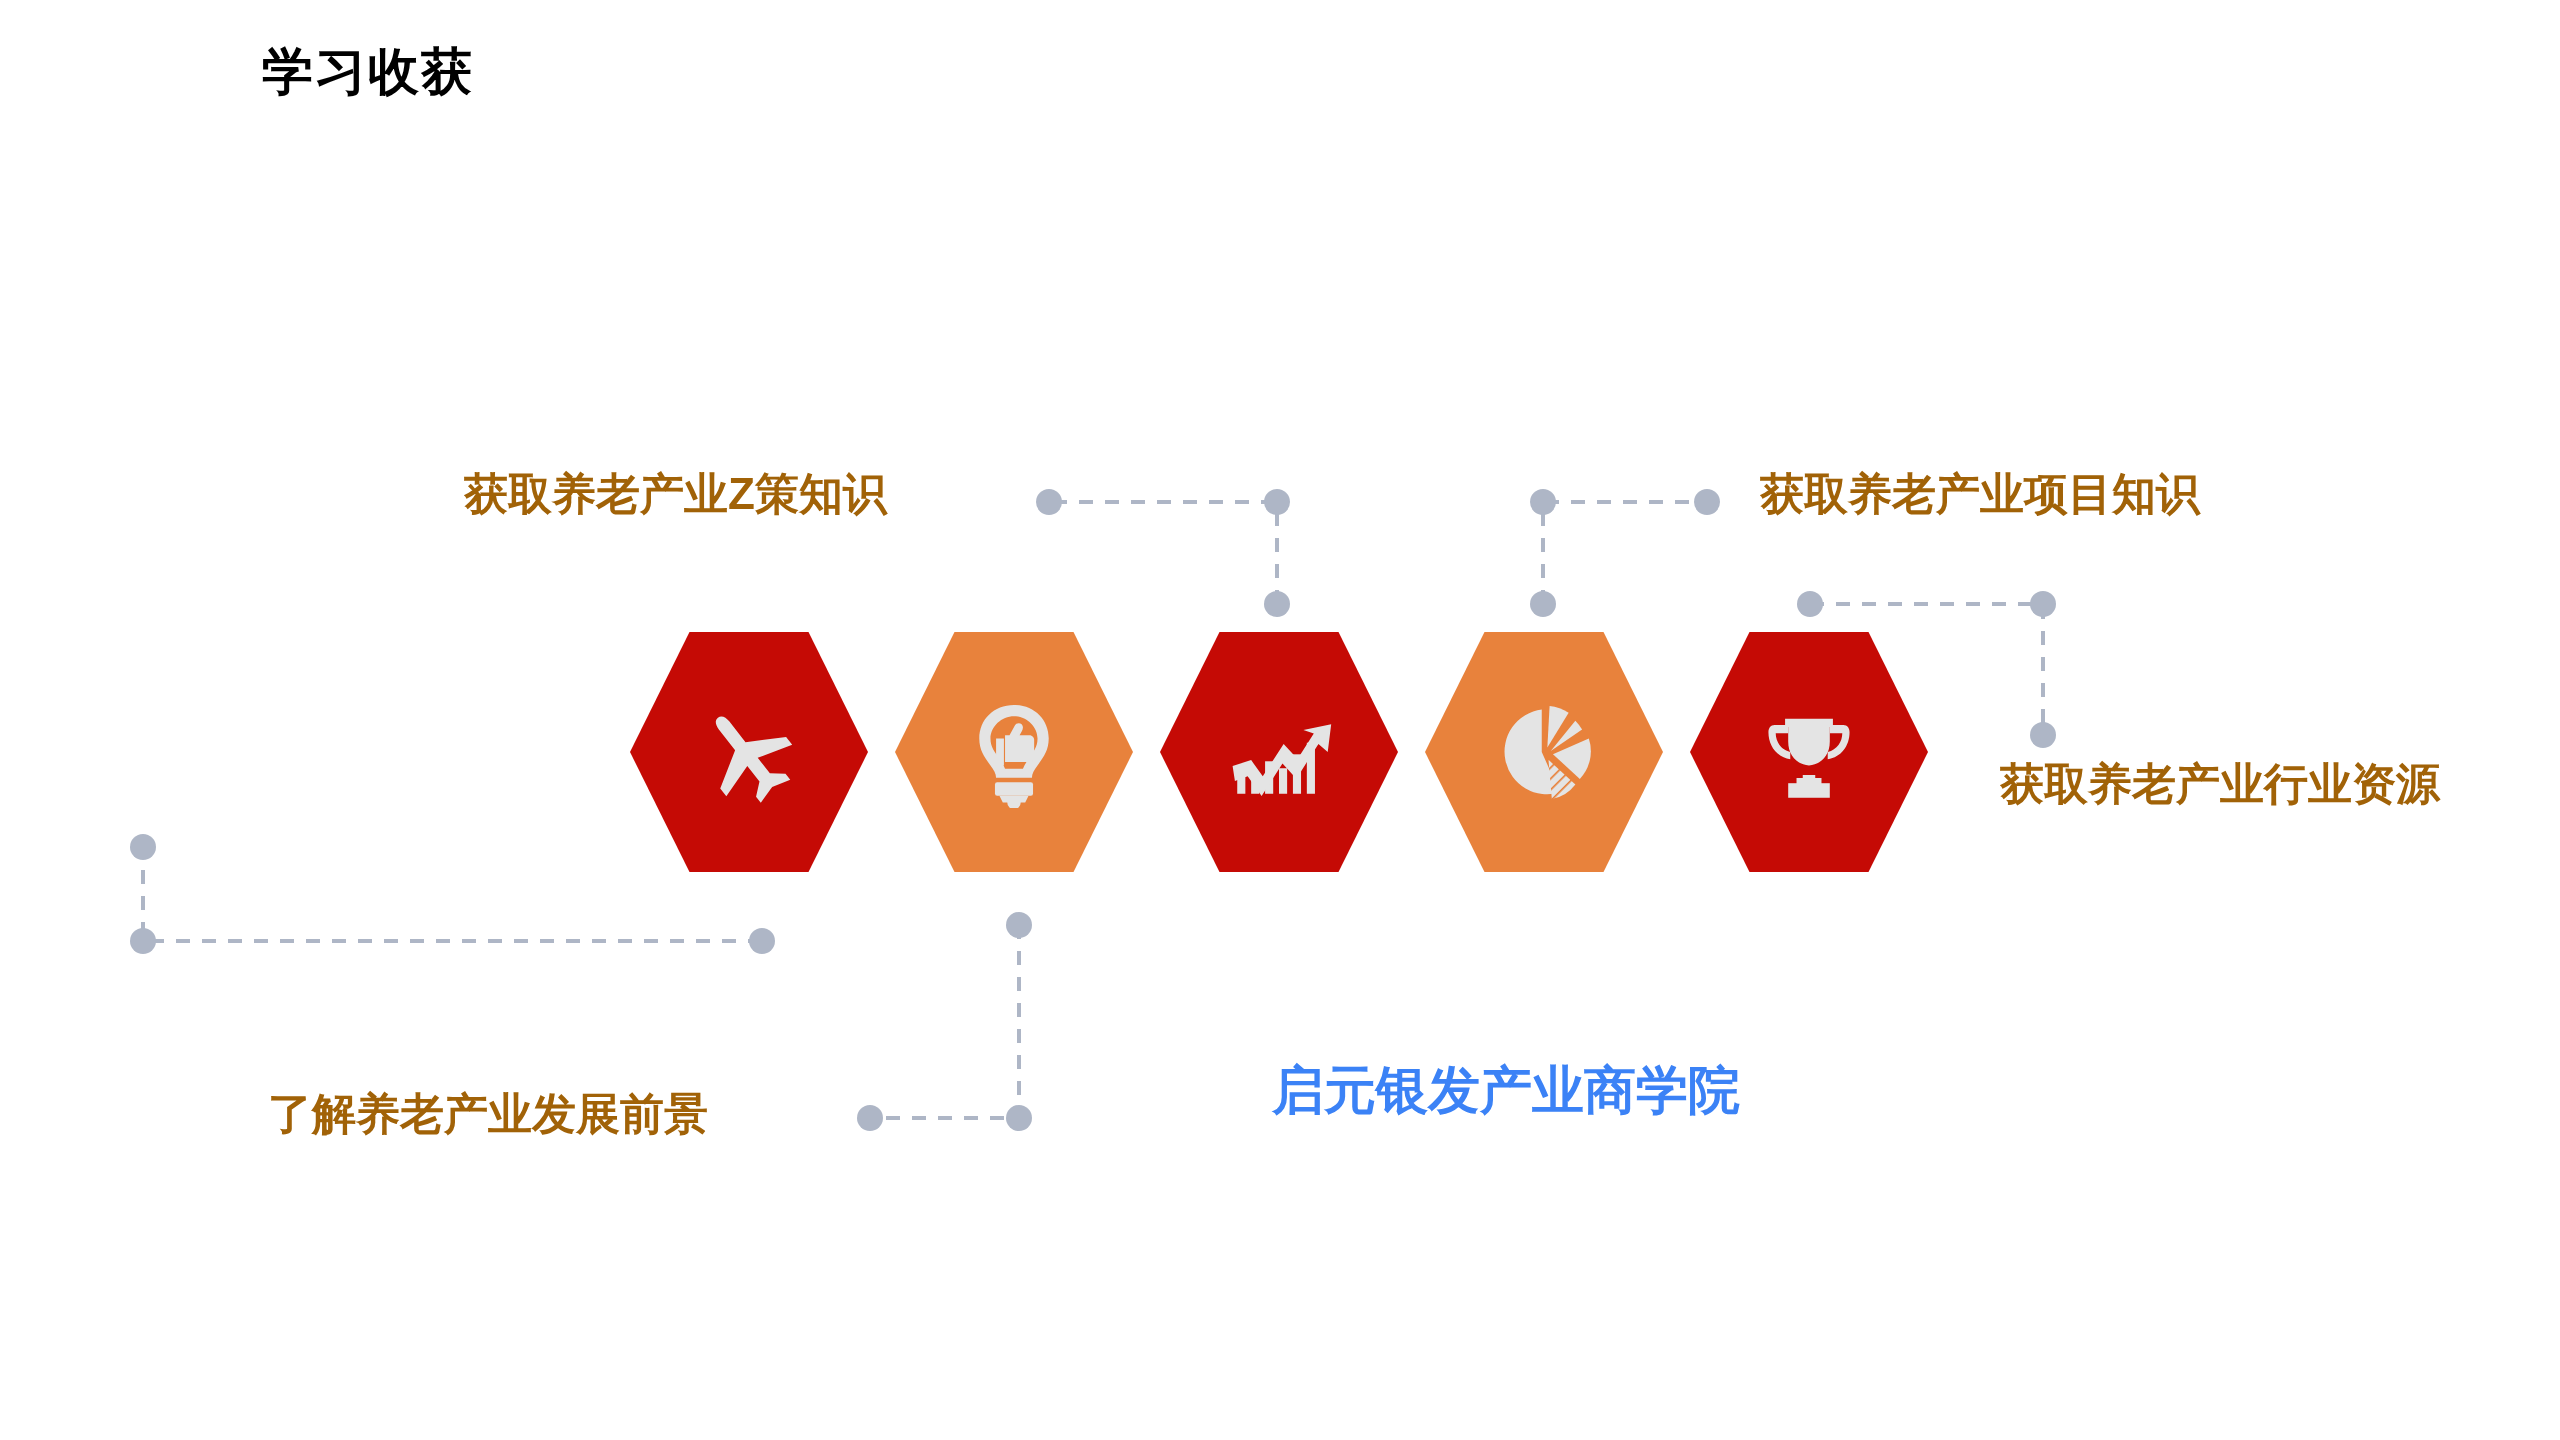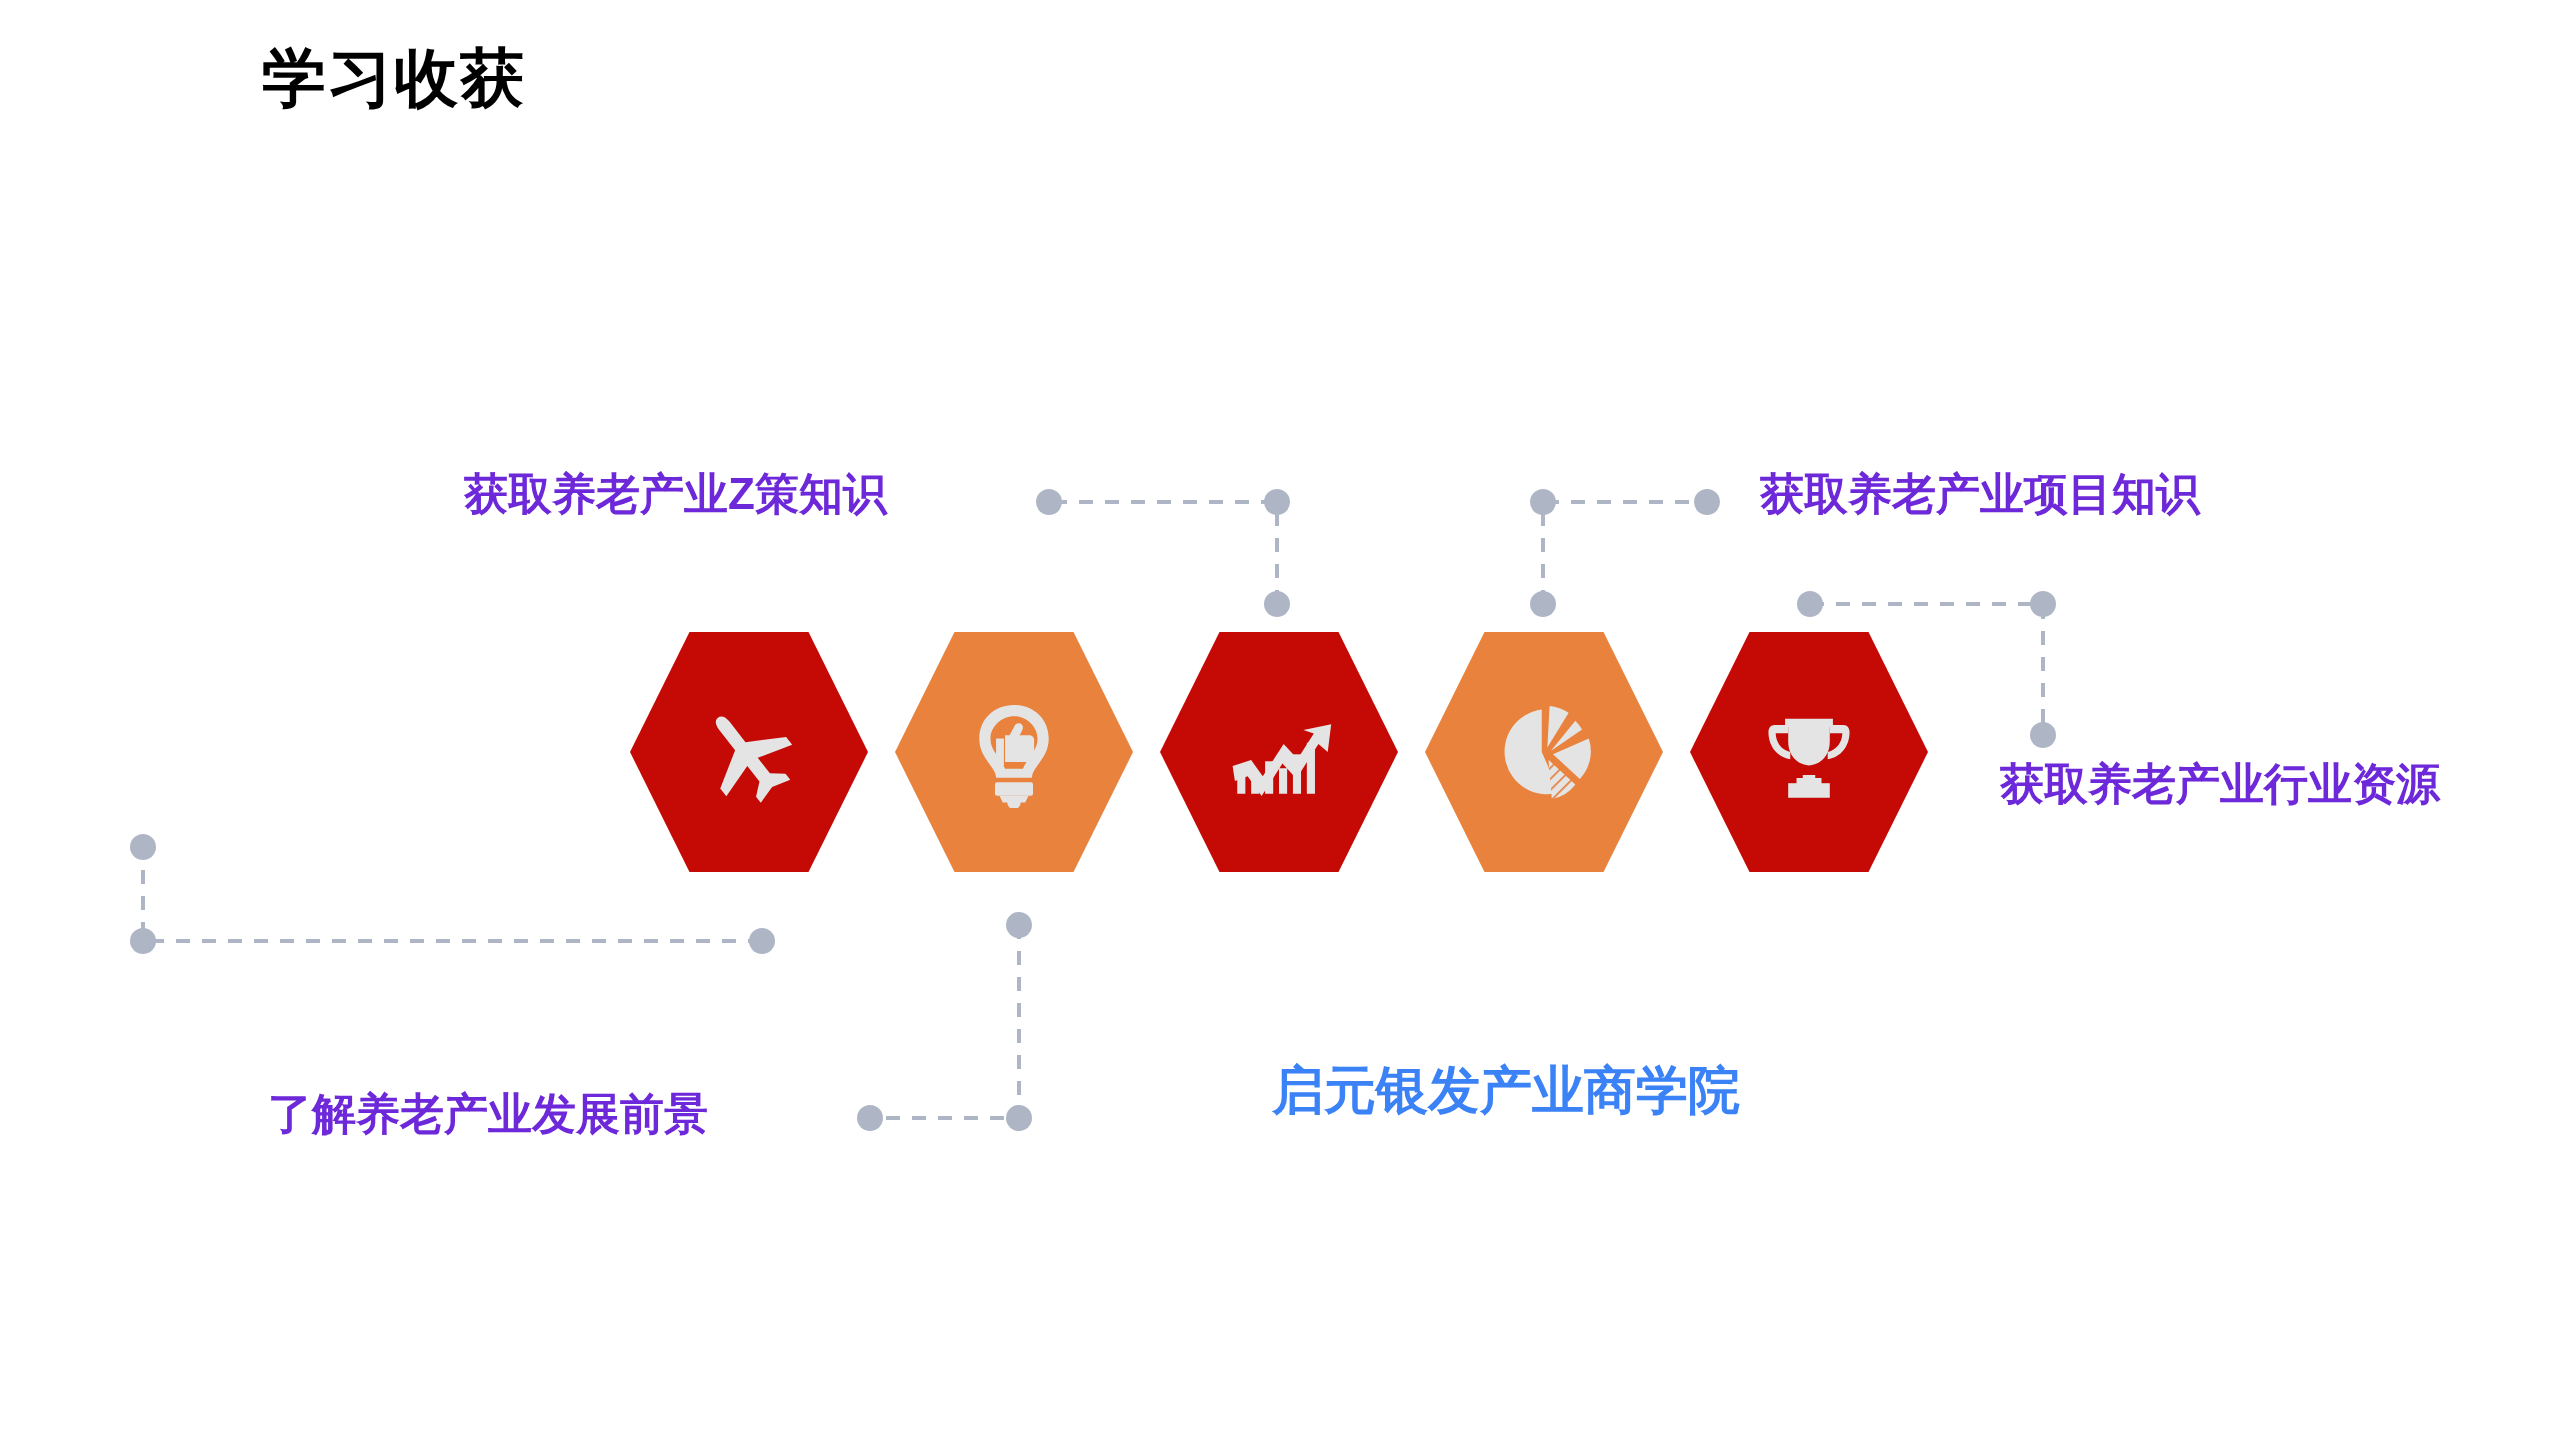--- a/index.html
+++ b/index.html
@@ -31,21 +31,21 @@
     position: absolute;
     left: 196px;
     top: 70px;
     width: 29px;
     height: 40px;
   }
   .slide-title {
     position: absolute;
     left: 262px;
     top: 46px;
-    font-size: 64px;
+    font-size: 51px;
     font-weight: bold;
     color: #000000;
     letter-spacing: 2px;
     line-height: 1.0;
     white-space: nowrap;
   }
 
   
   #connectors {
     position: absolute;
@@ -75,21 +75,21 @@
     align-items: center;
     justify-content: center;
   }
   .hex svg { display: block; }
 
   
   .label {
     position: absolute;
     font-size: 44px;
     font-weight: bold;
-    color: #6d28d9;
+    color: #a16207;
     white-space: nowrap;
     line-height: 1.1;
   }
   .brand {
     position: absolute;
     font-size: 52px;
     font-weight: bold;
     color: #3b82f6;
     white-space: nowrap;
     line-height: 1.1;

